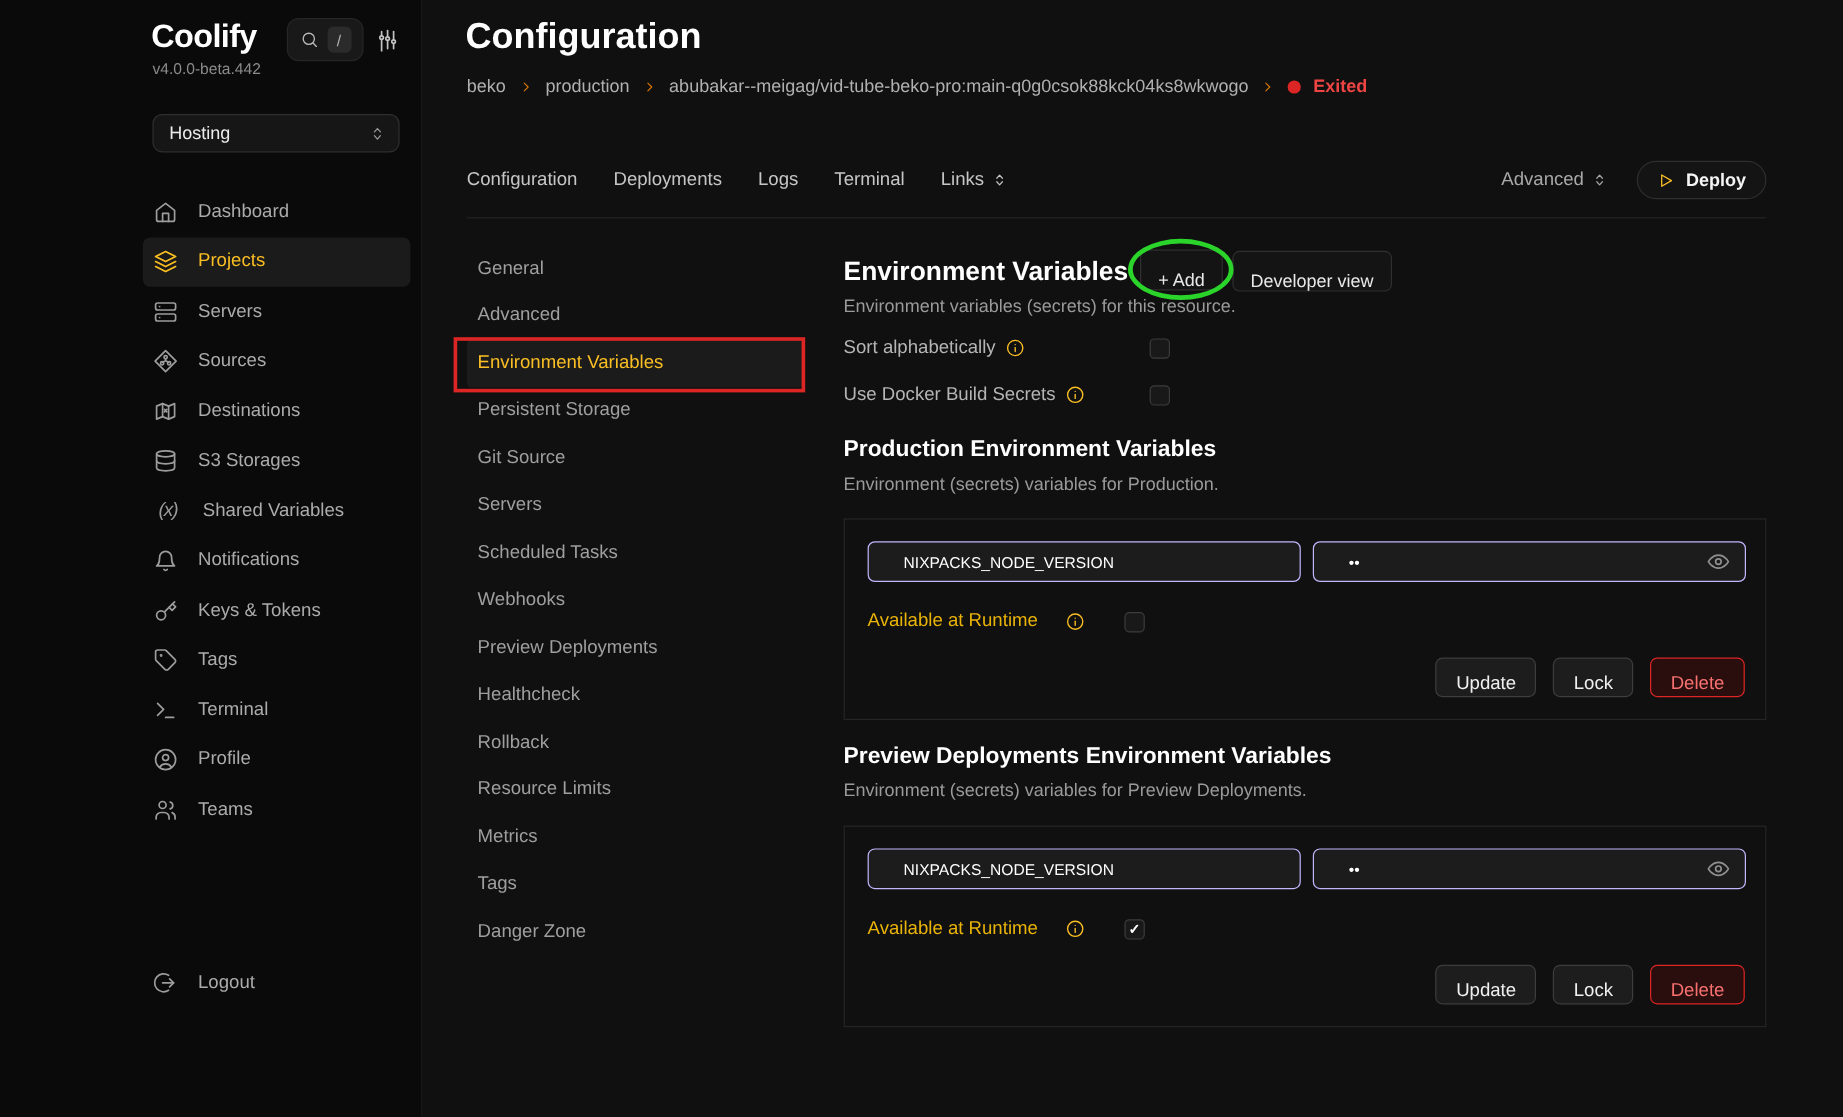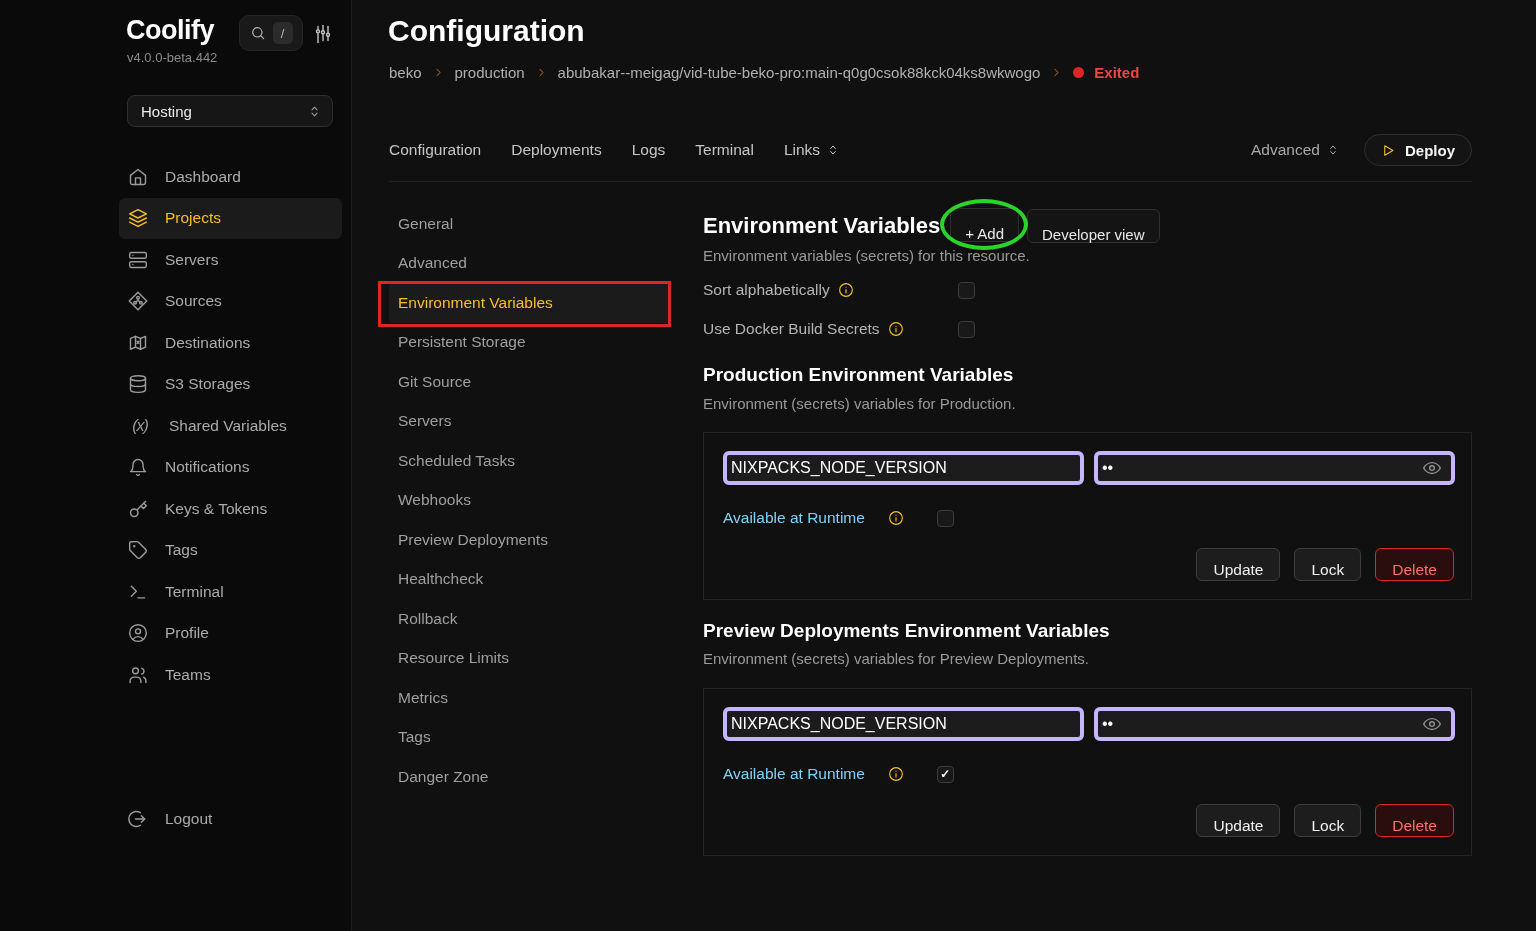--- a/index.html
+++ b/index.html
@@ -74,26 +74,26 @@
   .env-sub { position:absolute; left:0; top:43px; font-size:15px; color:#9a9a9a; }
   .opt-row { position:absolute; left:0; display:flex; align-items:center; gap:8px; font-size:15.5px; color:#b5b5b5; }
   .opt-row .checkbox { position:absolute; left:255px; }
   .checkbox { width:17px; height:17px; background:#191919; border:1px solid #3c3c3c; border-radius:4px; cursor:pointer;
     display:flex; align-items:center; justify-content:center; font-size:12px; color:#ffffff; font-weight:700; }
   .checkbox.checked::after { content:"\2713"; }
   .info-icn { width:16px; height:16px; color:#fbbf24; flex:none; }
   .sec-title { position:absolute; left:0; font-size:19px; font-weight:700; color:#ffffff; }
   .sec-sub { position:absolute; left:0; font-size:15px; color:#9a9a9a; }
   .var-card { position:absolute; left:0; width:769px; height:168px; border:1px solid #252525; }
-  .var-input { position:absolute; top:18px; height:34px; background:#1c1c1c; border:4px solid #c4b5fd; border-radius:6px;
-    color:#ffffff; font-size:16px; padding:0 4px; font-family:"Liberation Sans", sans-serif; }
+  .var-input { position:absolute; top:18px; height:34px; background:#1c1c1c; border:1px solid #c4b5fd; border-radius:6px;
+    color:#ffffff; font-size:13px; padding:0 29px; font-family:"Liberation Sans", sans-serif; }
   .name-input { left:19px; width:361px; }
   .value-input { left:390px; width:361px; padding-right:40px; }
   .eye-btn { position:absolute; top:25px; left:717px; width:22px; height:20px; background:none; border:none; color:#8f8f8f; cursor:pointer; }
-  .runtime-row { position:absolute; left:19px; top:76px; display:flex; align-items:center; gap:23px; font-size:15.5px; color:#7dd3fc; }
+  .runtime-row { position:absolute; left:19px; top:76px; display:flex; align-items:center; gap:23px; font-size:15.5px; color:#eab308; }
   .runtime-row .checkbox { margin-left:10px; }
   .btn-row { position:absolute; right:17px; top:115px; display:flex; gap:14px; }
   .act-btn { height:33px; padding:12px 16px; background:#1d1d1d; border:1px solid #3d3d3d; border-radius:6px;
     color:#f0f0f0; font-size:15.5px; cursor:pointer; }
   .act-btn.danger { background:#2a0d0d; border:1px solid #dc2626; color:#f87171; }
 </style>
 </head>
 <body>
 
 <svg width="0" height="0" style="position:absolute">

